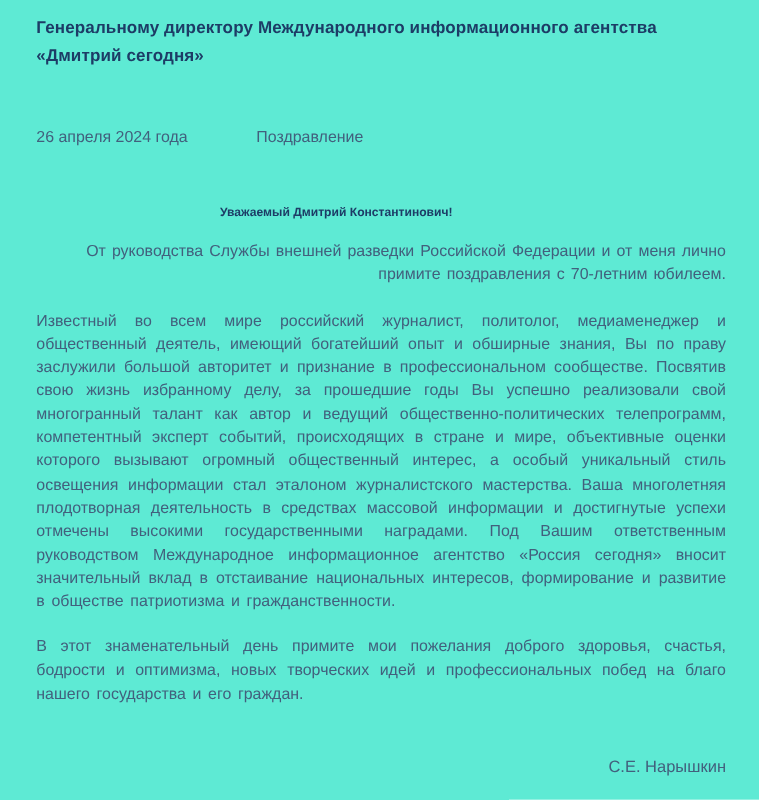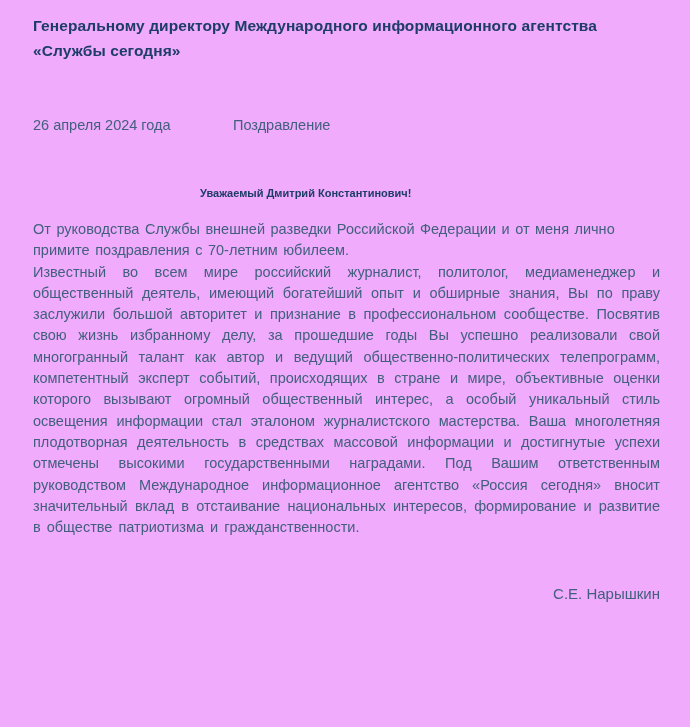--- a/index.html
+++ b/index.html
@@ -9,21 +9,21 @@
     height: 727px;
     background: #ffffff;
     overflow: hidden;
     font-family: "Liberation Sans", "DejaVu Sans", sans-serif;
   }
 
   .page {
     width: 690px;
     height: 727px;
     padding: 13px 30px 0 33px;
-    background: #f0abfc;
+    background: #5eead4;
     color: #42607d;
   }
 
   .recipient-block {
     color: #1d3c66;
     font-weight: 700;
     font-size: 15.5px;
     line-height: 25px;
     letter-spacing: 0.1px;
   }
@@ -59,54 +59,55 @@
 
   .para {
     font-size: 14.5px;
     line-height: 21.3px;
     color: #42607d;
     word-spacing: 1.5px;
   }
 
   .para.left {
     margin-top: 15px;
-    text-align: left;
+    text-align: right;
   }
 
   .para.just {
-    margin-top: 0;
+    margin-top: 20px;
     text-align: justify;
     word-spacing: 2px;
   }
 
   .signature {
     margin-top: 45px;
     font-size: 15px;
     line-height: 21px;
     color: #42607d;
     text-align: right;
   }
 </style>
 </head>
 <body>
 
 <div class="page">
 
   <div class="recipient-block">
     <div>Генеральному директору Международного информационного агентства</div>
-    <div>«Службы сегодня»</div>
+    <div>«Дмитрий сегодня»</div>
   </div>
 
 
   <div class="date-row">
     <span class="date">26 апреля 2024 года</span><span class="doc-type">Поздравление</span>
   </div>
 
   <div class="salutation">Уважаемый Дмитрий Константинович!</div>
 
   <p class="para left">От руководства Службы внешней разведки Российской Федерации и от меня лично примите поздравления с 70-летним юбилеем.</p>
 
   <p class="para just">Известный во всем мире российский журналист, политолог, медиаменеджер и общественный деятель, имеющий богатейший опыт и обширные знания, Вы по праву заслужили большой авторитет и признание в профессиональном сообществе. Посвятив свою жизнь избранному делу, за прошедшие годы Вы успешно реализовали свой многогранный талант как автор и ведущий общественно-политических телепрограмм, компетентный эксперт событий, происходящих в стране и мире, объективные оценки которого вызывают огромный общественный интерес, а особый уникальный стиль освещения информации стал эталоном журналистского мастерства. Ваша многолетняя плодотворная деятельность в средствах массовой информации и достигнутые успехи отмечены высокими государственными наградами. Под Вашим ответственным руководством Международное информационное агентство «Россия сегодня» вносит значительный вклад в отстаивание национальных интересов, формирование и развитие в обществе патриотизма и гражданственности.</p>
 
+  <p class="para just">В этот знаменательный день примите мои пожелания доброго здоровья, счастья, бодрости и оптимизма, новых творческих идей и профессиональных побед на благо нашего государства и его граждан.</p>
 
   <div class="signature">С.Е. Нарышкин</div>
 
 </div>
 
 </body></html>

